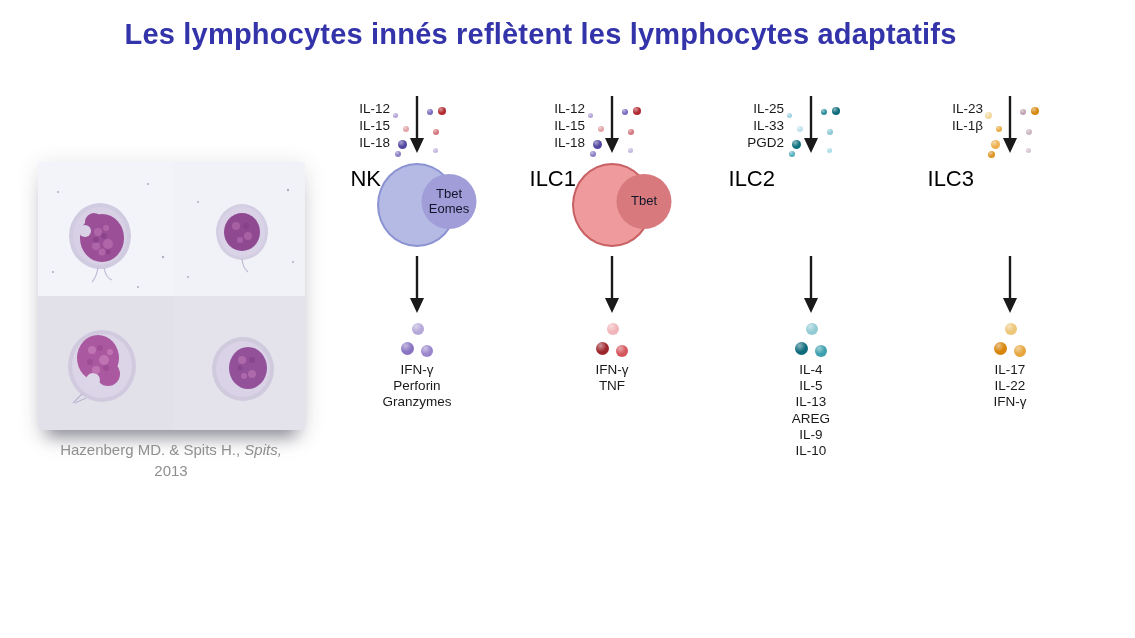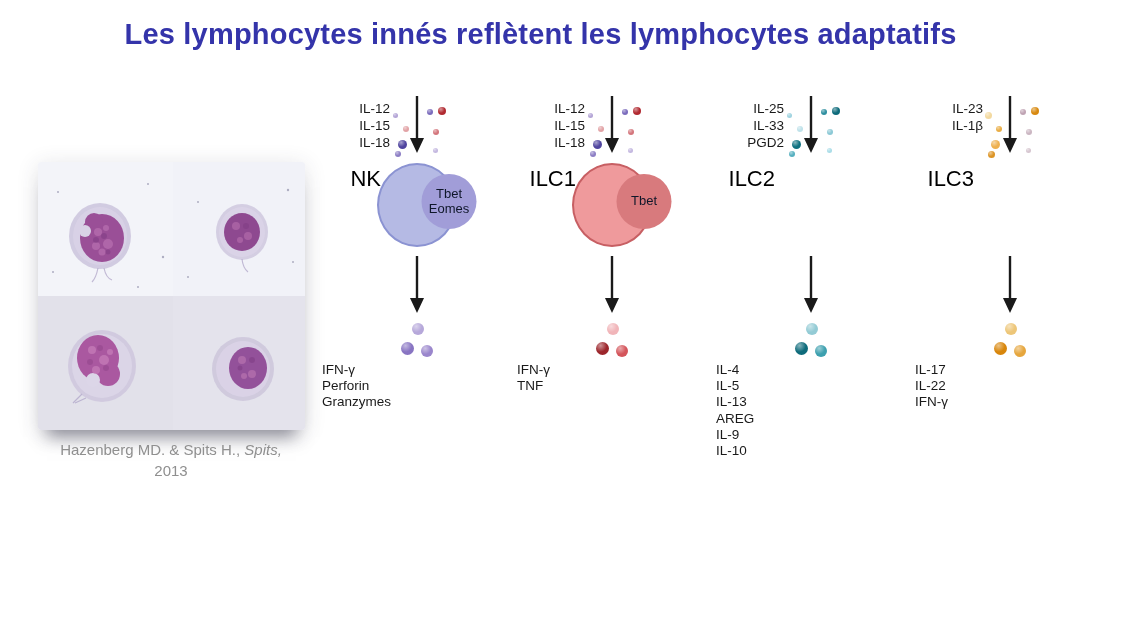--- a/index.html
+++ b/index.html
@@ -44,21 +44,21 @@
     position:absolute;left:50%;top:9px;transform:translateX(-50%);
     width:55px;height:55px;border-radius:50%;background:var(--inner);
     display:flex;align-items:center;justify-content:center;text-align:center;
     font-size:13px;line-height:1.15;color:#0f172a;white-space:pre-line;margin-left:32px;
   }
   .dot{
     position:absolute;border-radius:50%;
     background:radial-gradient(circle at 35% 28%, rgba(255,255,255,.5), rgba(255,255,255,0) 50%), var(--c);
   }
   .output-labels{
-    position:absolute;top:272px;left:0;width:100%;text-align:left;
+    position:absolute;top:272px;left:0;width:100%;text-align:center;
     font-size:13.5px;line-height:16.2px;color:#1a1a1a;white-space:pre-line;
   }
 </style>
 </head>
 <body>
 
 <div class="slide">
 
   <div class="title">Les lymphocytes innés reflètent les lymphocytes adaptatifs</div>
 

